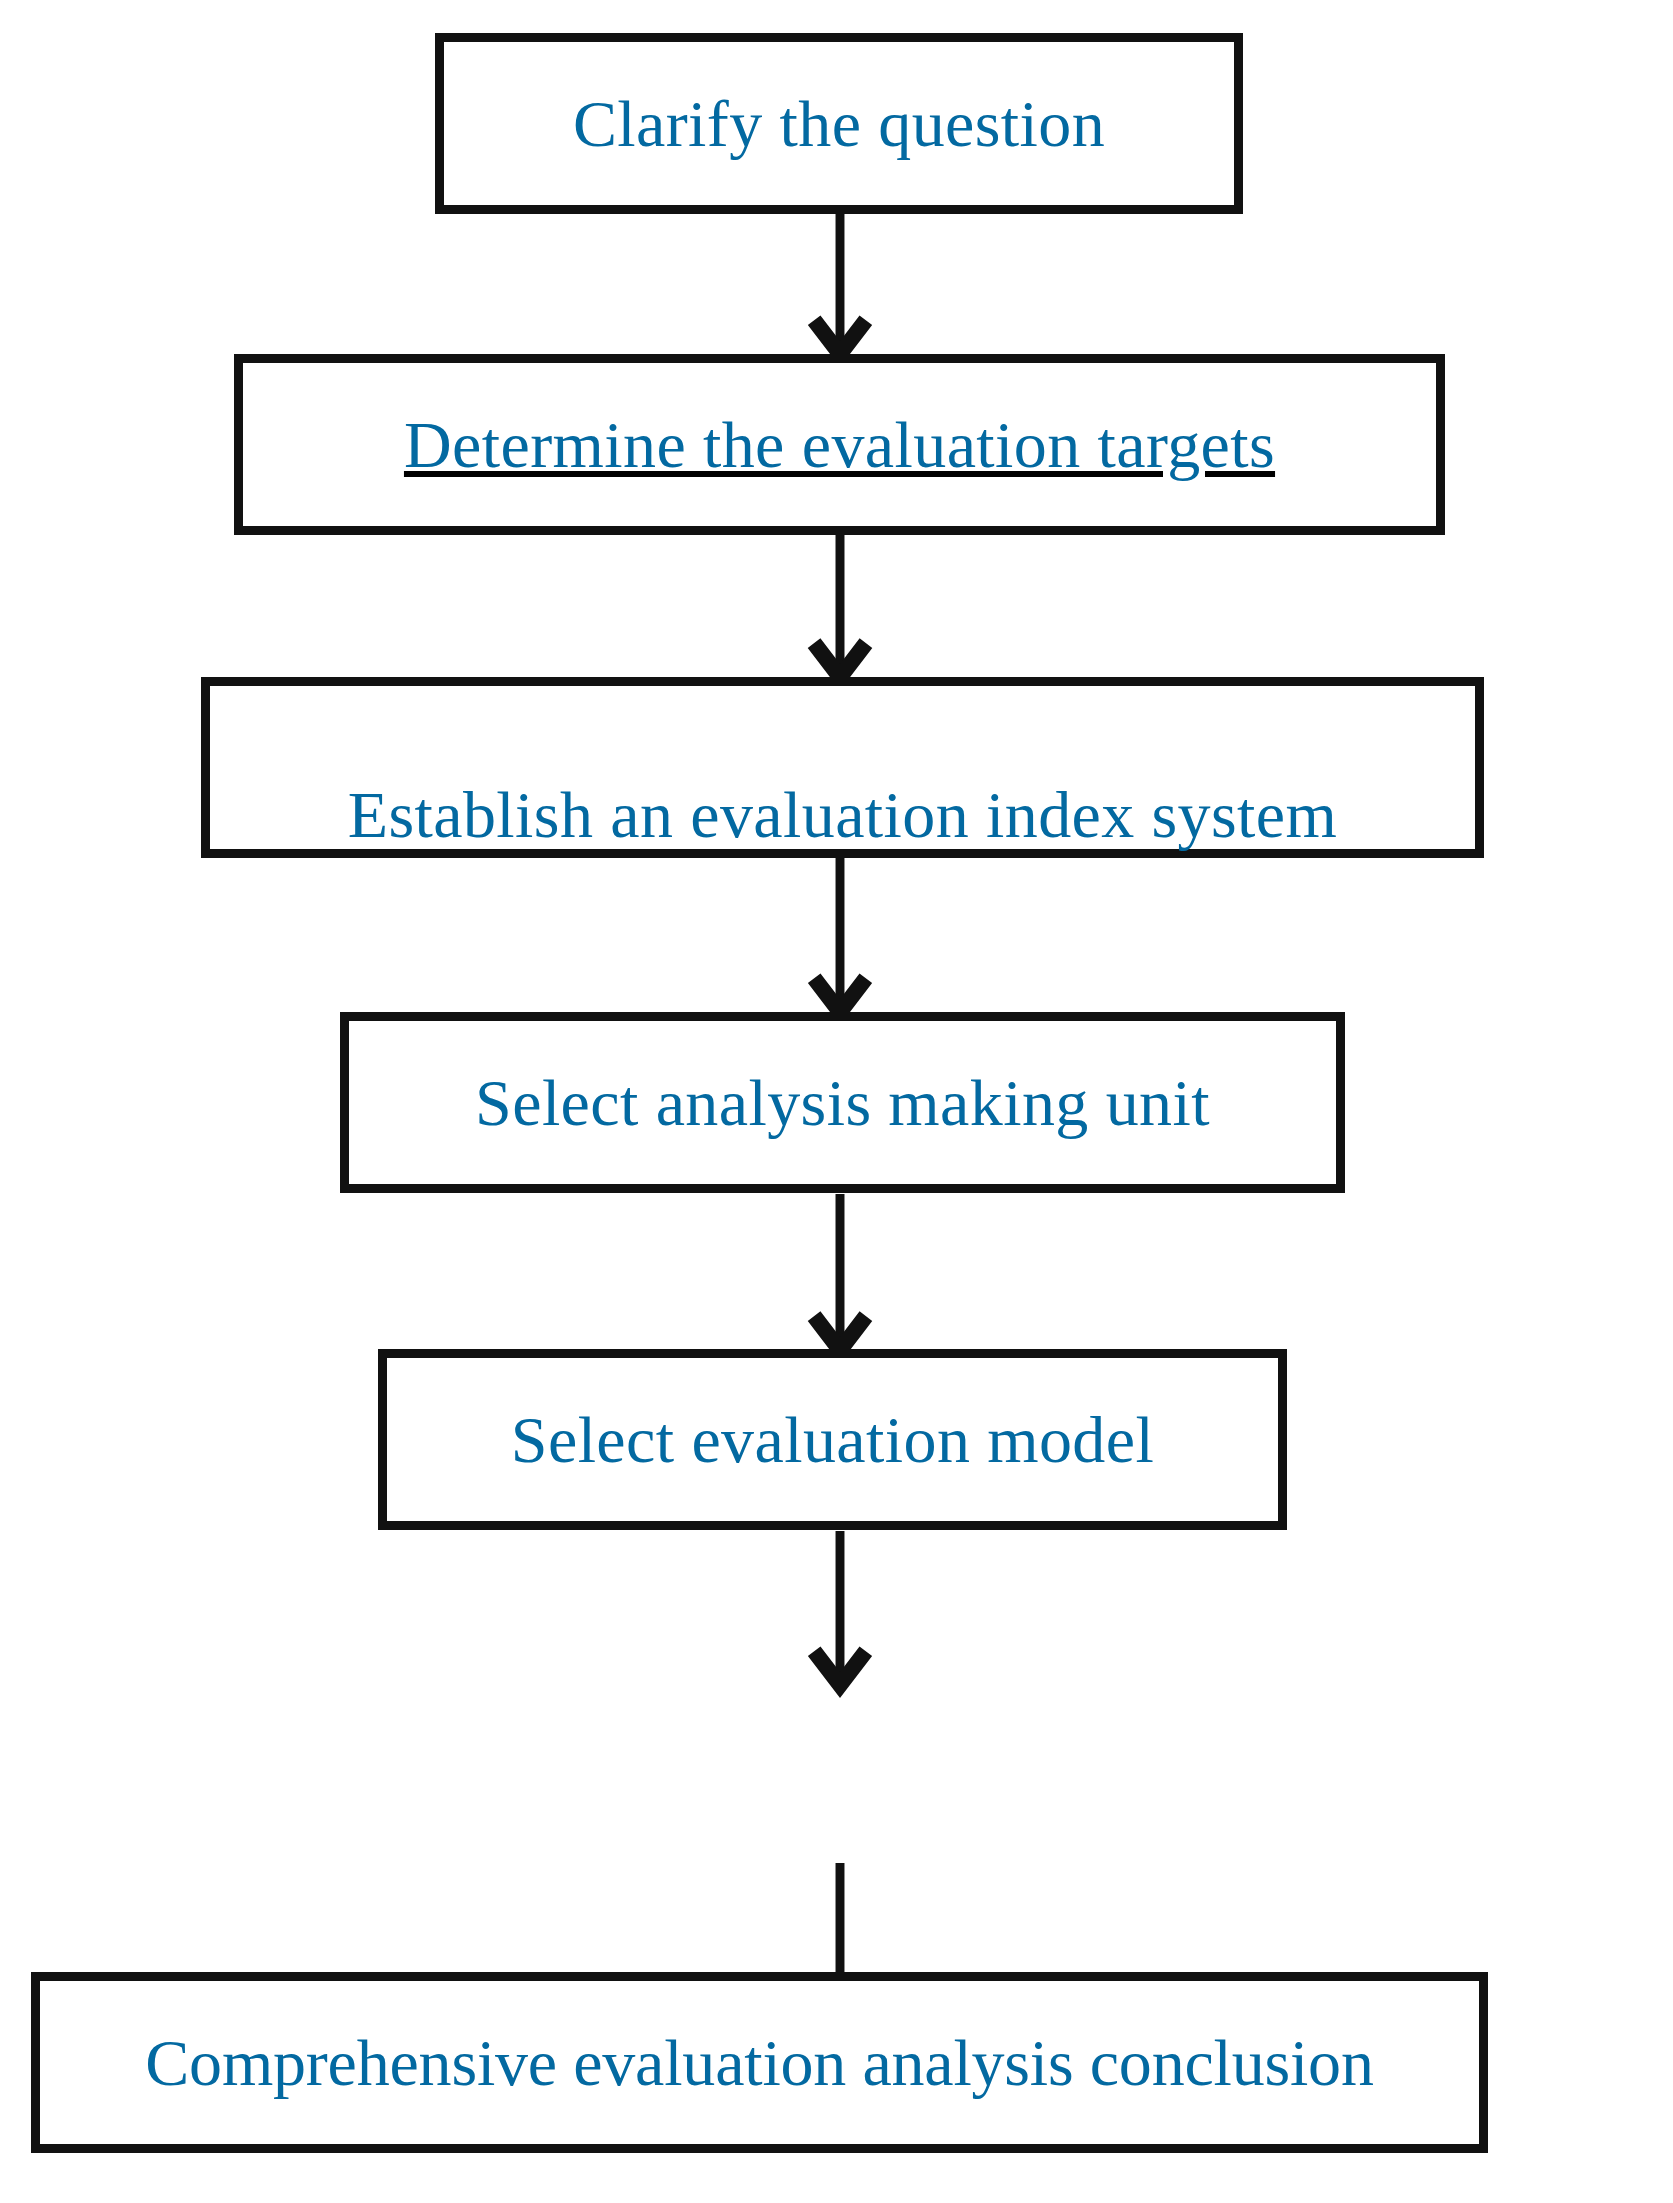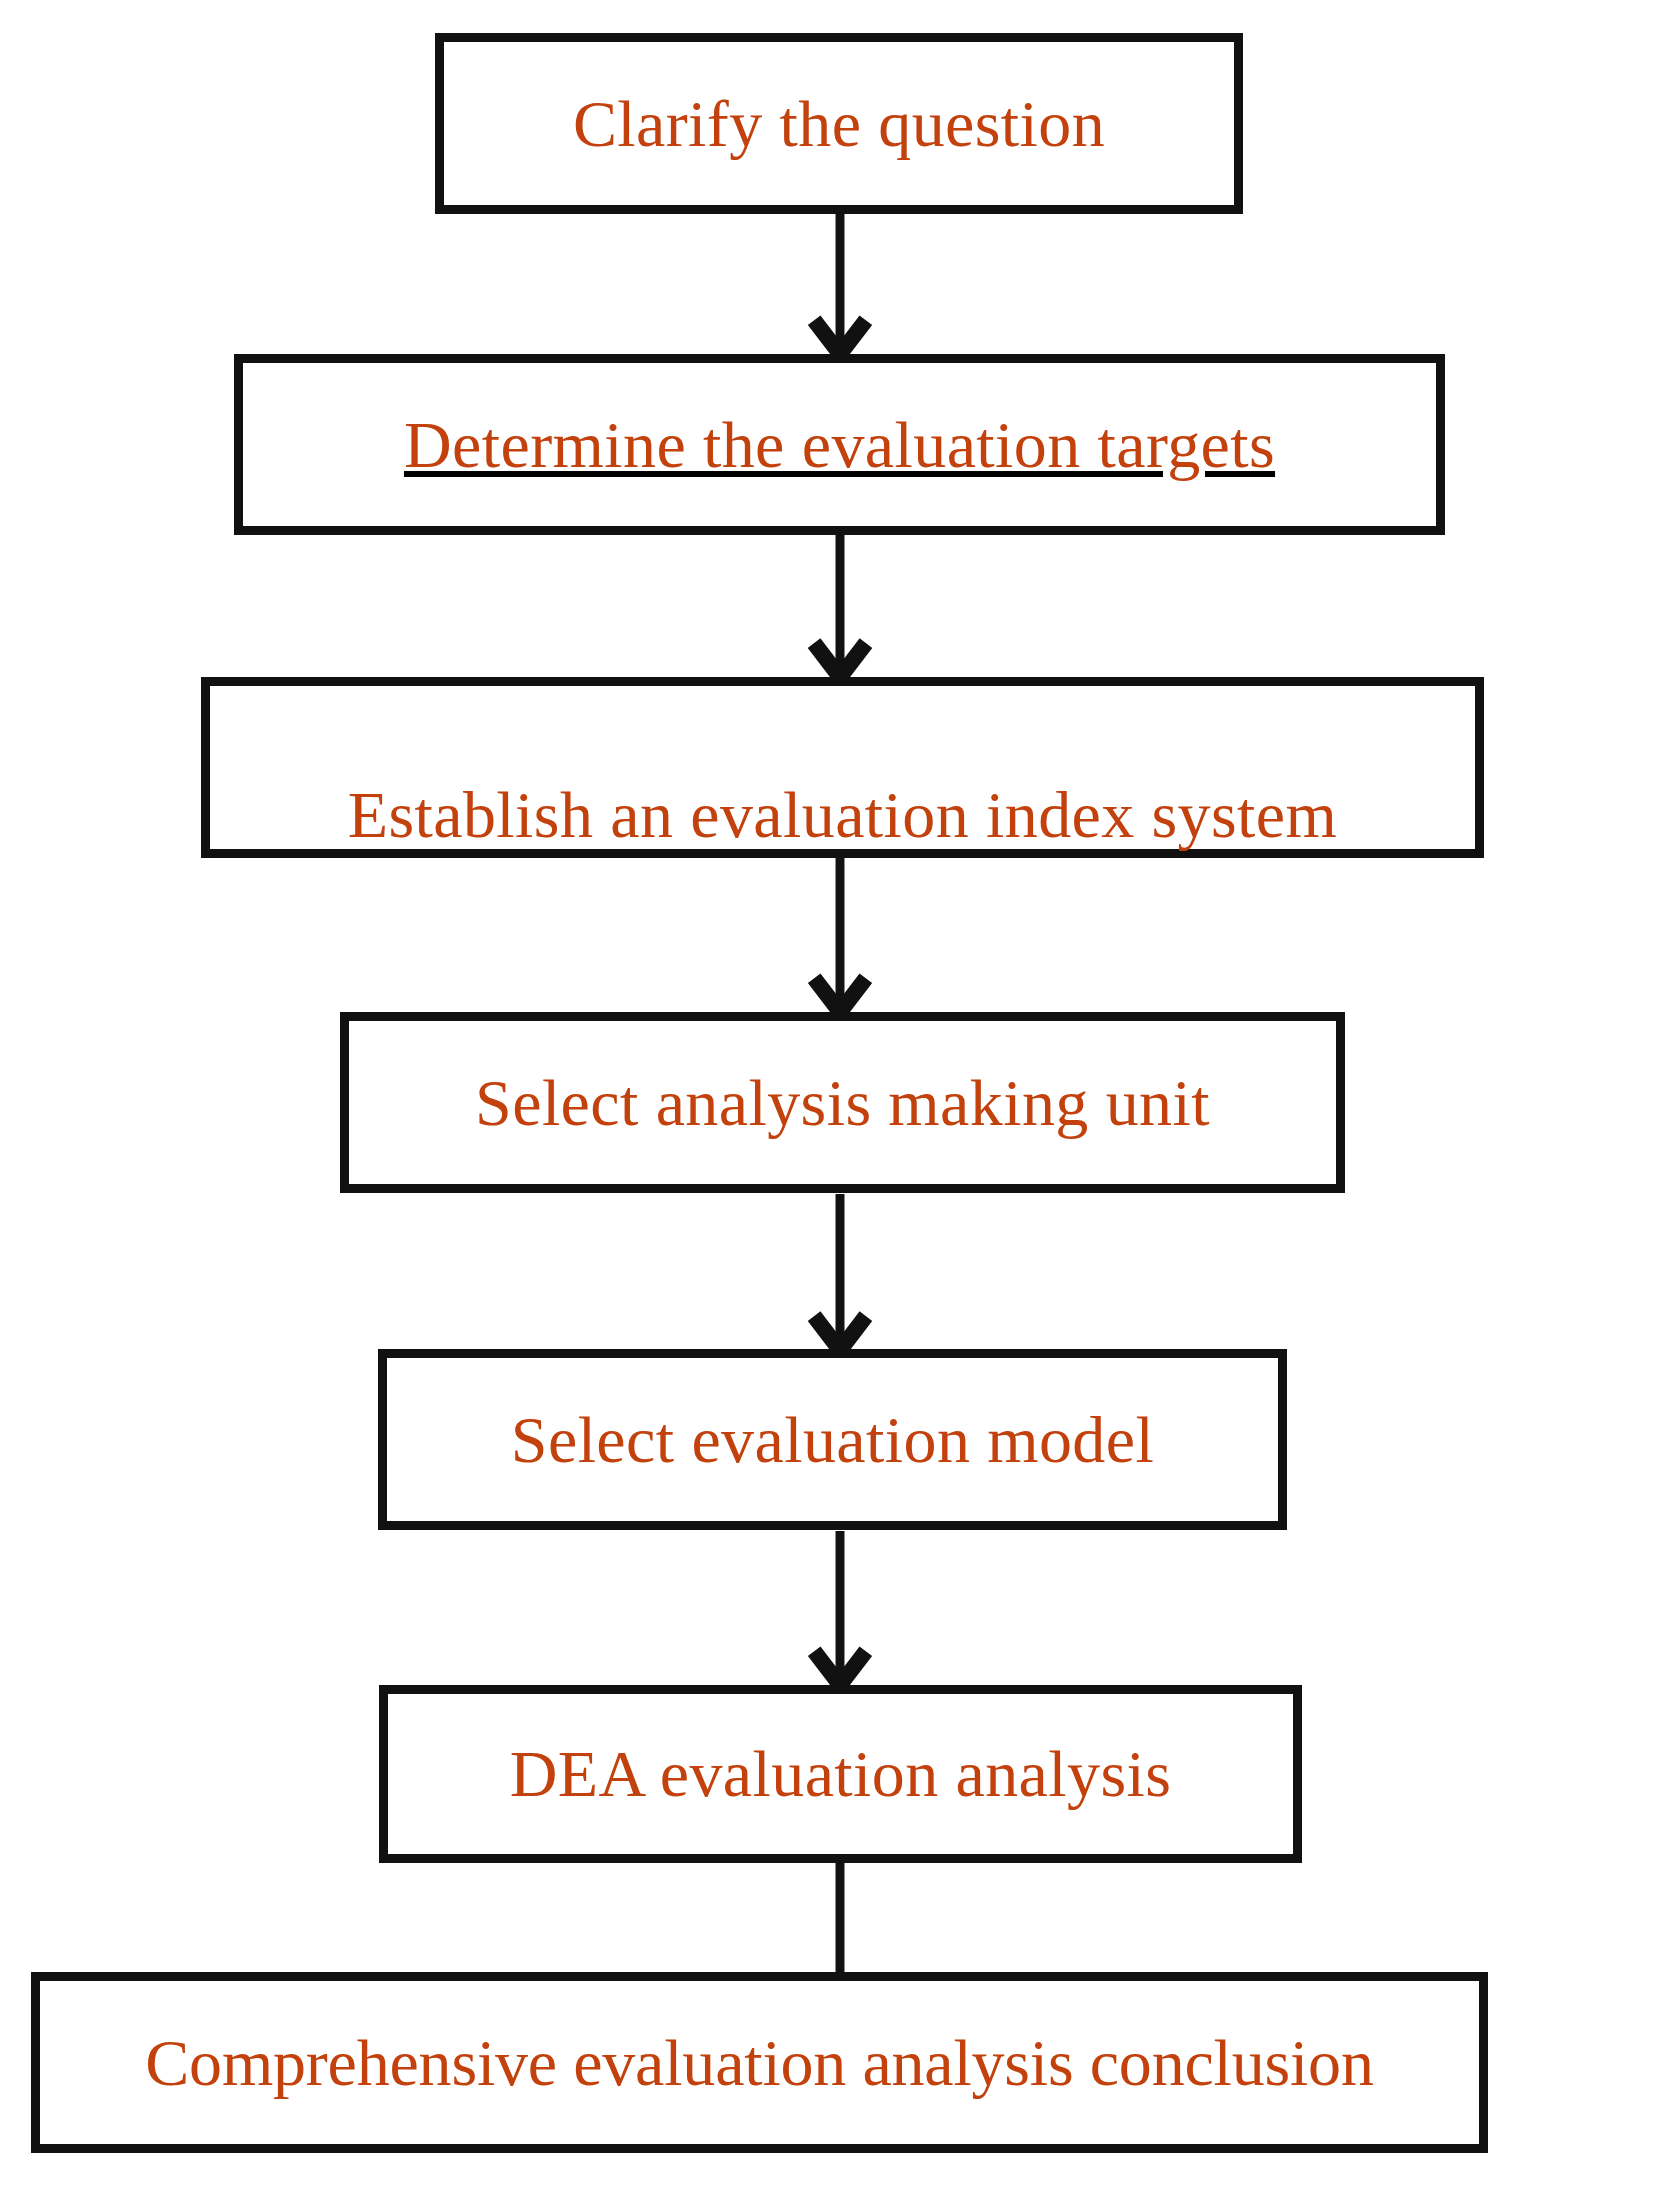--- a/index.html
+++ b/index.html
@@ -23,21 +23,21 @@
     background: #ffffff;
     border: 9px solid #111111;
     display: flex;
     align-items: center;
     justify-content: center;
   }
   .node-label {
     font-family: "Liberation Serif", "DejaVu Serif", serif;
     font-size: 66px;
     line-height: 1.05;
-    color: #c2410c;
+    color: #0369a1;
     white-space: nowrap;
     letter-spacing: 0.4px;
     text-align: center;
   }
   .node-label.tight {
     letter-spacing: -0.2px;
   }
   .connector {
     position: absolute;
   }
@@ -99,23 +99,20 @@
     <span class="node-label">Select evaluation model</span>
   </div>
 
   <div class="connector" id="edge-e5" style="left: 800px; top: 1531px; width: 80px; height: 154px;">
     <svg width="80" height="154" viewBox="0 0 80 155.10829103214905" aria-hidden="true">
       <line x1="40" y1="0" x2="40" y2="155.10829103214905" stroke="#111111" stroke-width="9"></line>
       <polyline points="14,121.10829103214905 40,155.10829103214905 66,121.10829103214905" fill="none" stroke="#111111" stroke-width="16" stroke-linecap="butt" stroke-linejoin="miter"></polyline>
     </svg>
   </div>
 
-  <div class="node-box" id="node-n6" style="left: 379px; top: 1685px; width: 923px; height: 178px;">
-    <span class="node-label">DEA evaluation analysis</span>
-  </div>
 
   <div class="connector" id="edge-e6" style="left: 800px; top: 1863px; width: 80px; height: 157px;">
     <svg width="80" height="157" viewBox="0 0 80 157.95431472081236" aria-hidden="true">
       <line x1="40" y1="0" x2="40" y2="157.95431472081236" stroke="#111111" stroke-width="9"></line>
       <polyline points="14,123.95431472081236 40,157.95431472081236 66,123.95431472081236" fill="none" stroke="#111111" stroke-width="16" stroke-linecap="butt" stroke-linejoin="miter"></polyline>
     </svg>
   </div>
 
   <div class="node-box" id="node-n7" style="left: 31px; top: 1972px; width: 1457px; height: 181px;">
     <span class="node-label tight">Comprehensive evaluation analysis conclusion</span>

